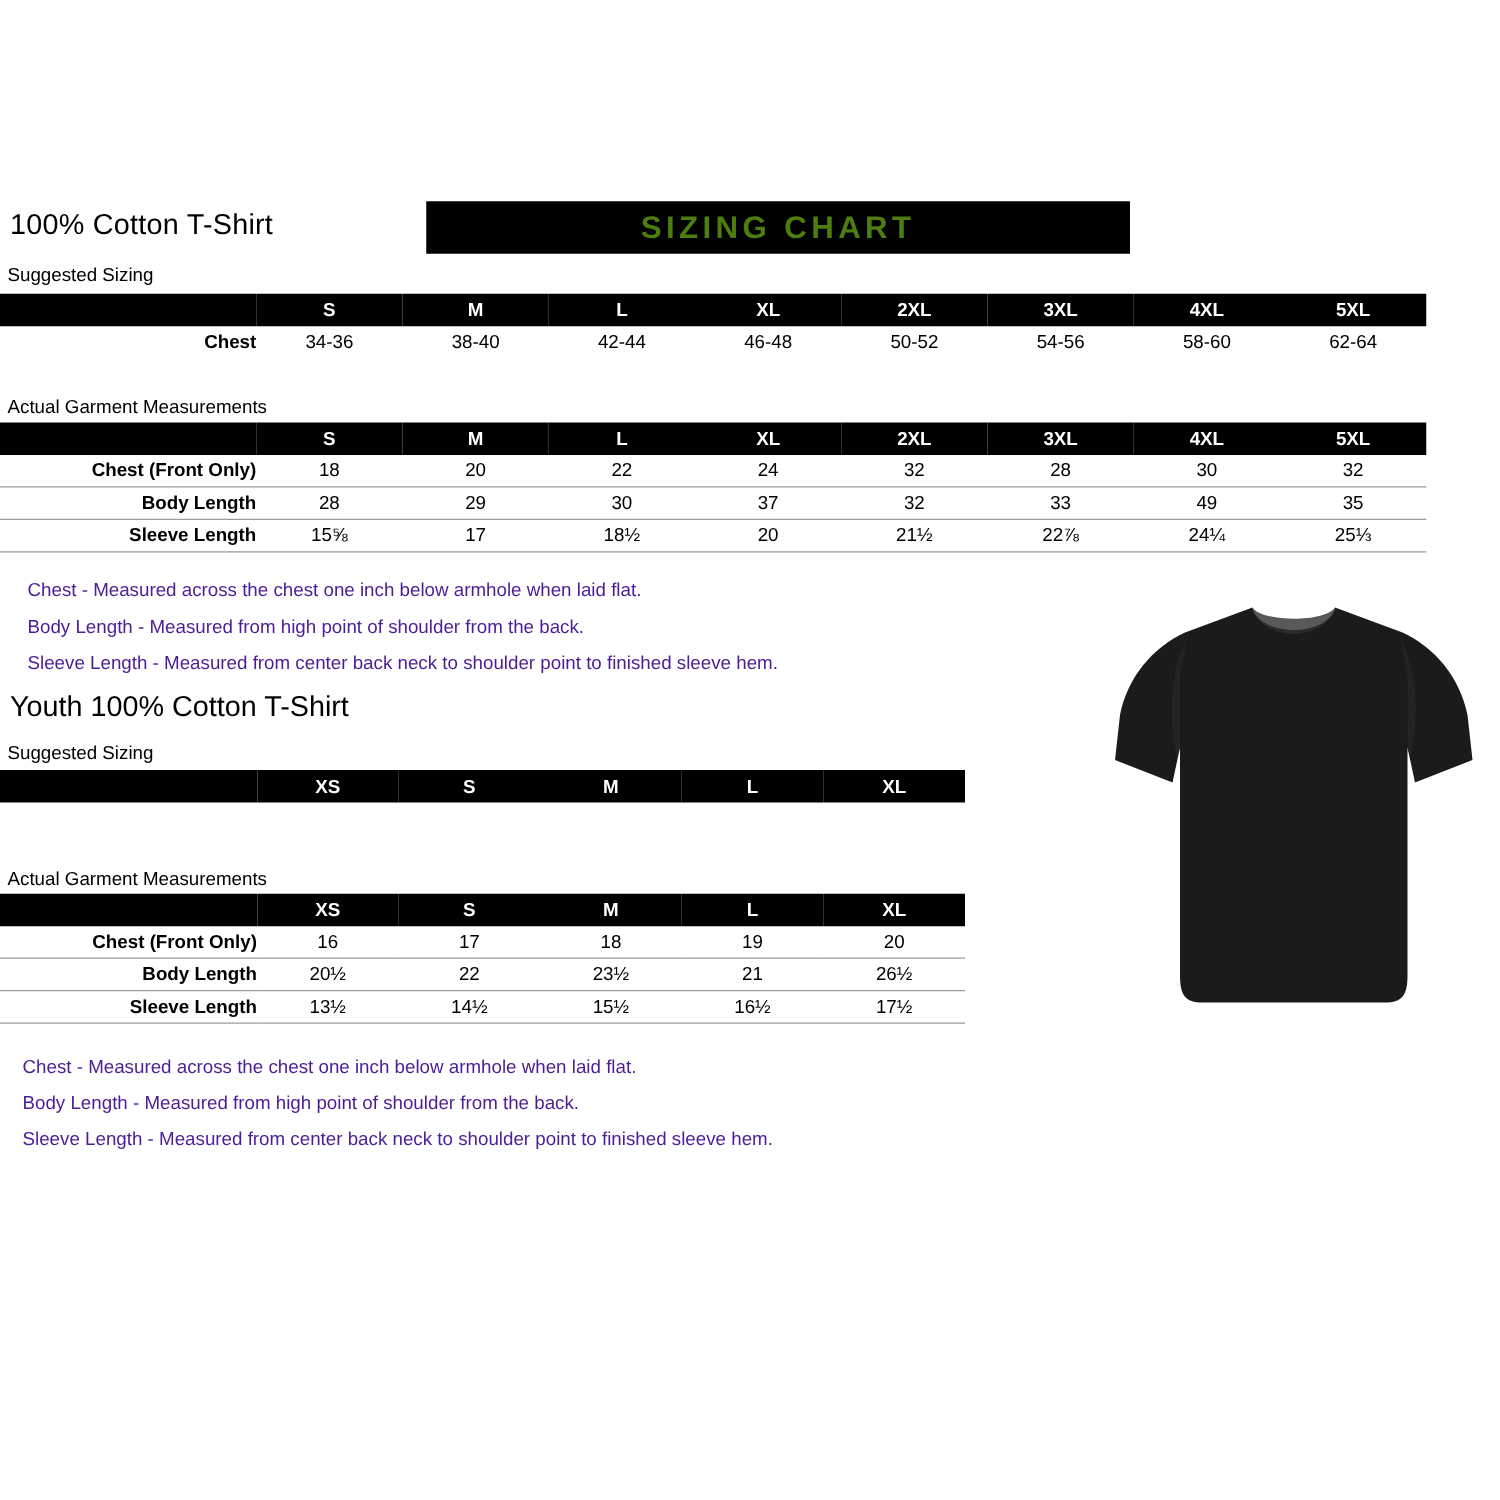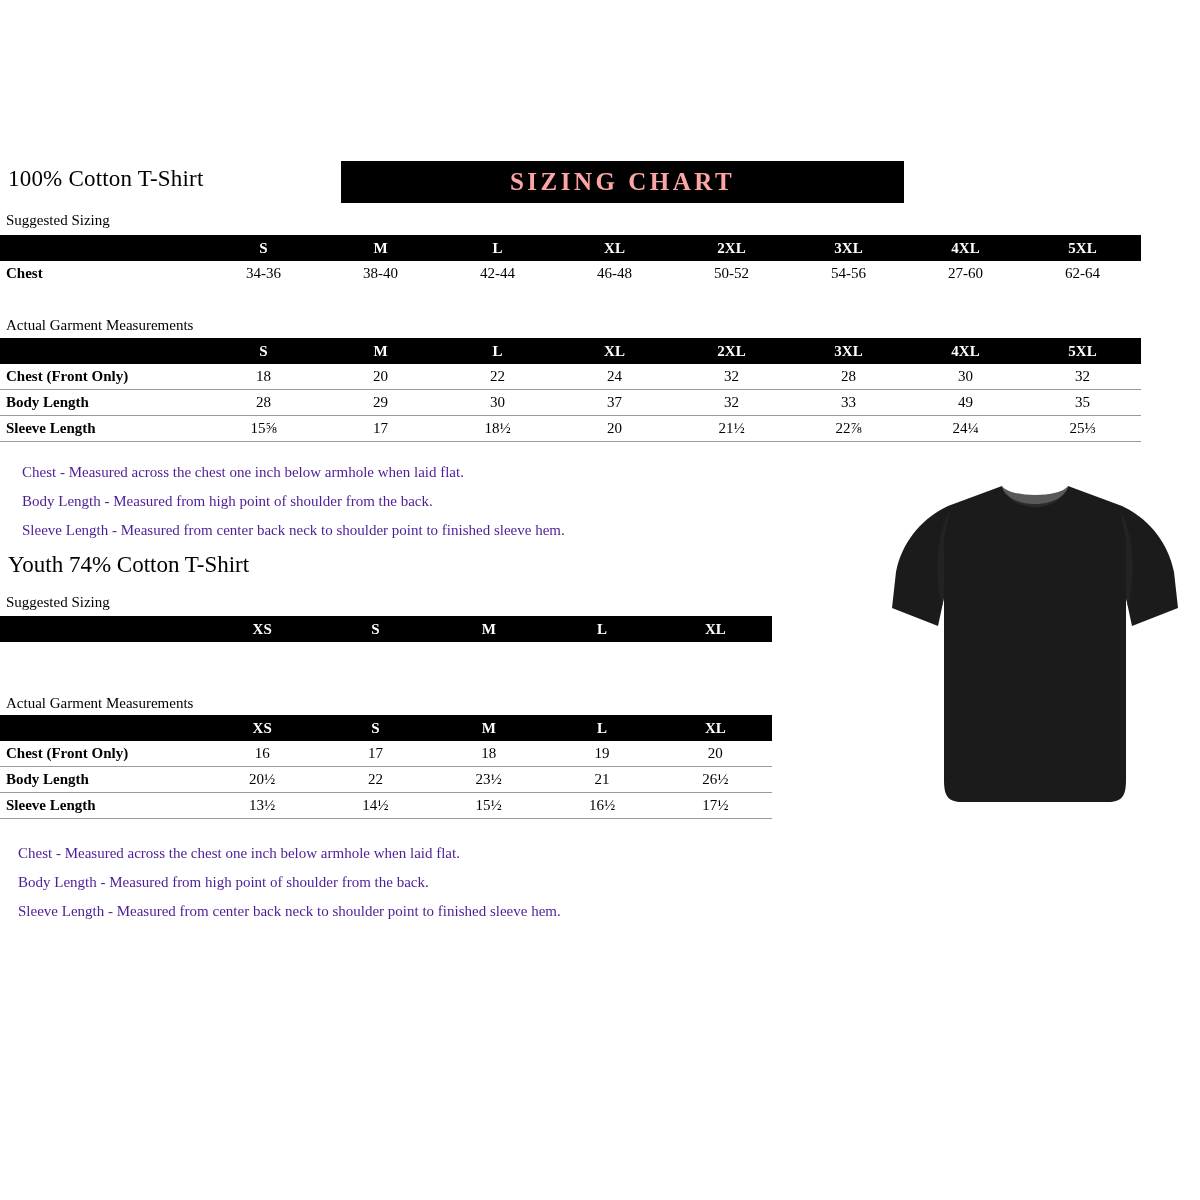--- a/index.html
+++ b/index.html
@@ -14,21 +14,20 @@
     color: #000000;
     position: relative;
     overflow: hidden;
   }
   .page {
     position: absolute;
     left: 0;
     top: 0;
     width: 1200px;
     height: 1007px;
-    font-family: Liberation Serif, serif;
   }
 
   
   .adult-title {
     position: absolute;
     left: 8px;
     top: 166px;
     font-size: 23px;
     font-weight: 400;
     letter-spacing: 0.2px;
@@ -41,21 +40,21 @@
     width: 563px;
     height: 42px;
     background: #000000;
   }
   .sizing-banner .label {
     position: absolute;
     left: 0;
     right: 0;
     top: 7px;
     text-align: center;
-    color: #fca5a5;
+    color: #4d7c0f;
     font-size: 25px;
     font-weight: bold;
     letter-spacing: 3.5px;
   }
 
   
   .section-label {
     position: absolute;
     font-size: 15px;
     font-weight: 400;
@@ -78,21 +77,21 @@
     vertical-align: middle;
   }
   .tbl .hdr {
     background: #000000;
     color: #ffffff;
     font-weight: bold;
     height: 26px;
     font-size: 15px;
   }
   .tbl .rowlabel {
-    text-align: left;
+    text-align: right;
     padding-left: 6px;
     font-weight: bold;
     font-size: 15px;
     margin-left: 20px;
   }
   .tbl .datarow td {
     height: 25px;
     border-bottom: 1px solid #9a9a9a;
   }
   .tbl .datarow.nolines td {
@@ -166,21 +165,21 @@
       <th class="hdr">5XL</th>
     </tr>
     <tr class="datarow nolines">
       <td class="rowlabel">Chest</td>
       <td>34-36</td>
       <td>38-40</td>
       <td>42-44</td>
       <td>46-48</td>
       <td>50-52</td>
       <td>54-56</td>
-      <td>27-60</td>
+      <td>58-60</td>
       <td>62-64</td>
     </tr>
   </tbody>
     </table>
 
   <div class="section-label" style="left:6px; top:317px;">Actual Garment Measurements</div>
 
   <table class="tbl" style="left:0px; top:338px; width:1141px;">
     <colgroup>
       <col style="width:205px">
@@ -238,21 +237,21 @@
       <td>24¼</td>
       <td>25⅓</td>
     </tr>
   </tbody>
     </table>
 
   <div class="note" style="left:22px; top:464px;">Chest - Measured across the chest one inch below armhole when laid flat.</div>
   <div class="note" style="left:22px; top:493px;">Body Length - Measured from high point of shoulder from the back.</div>
   <div class="note" style="left:22px; top:522px;">Sleeve Length - Measured from center back neck to shoulder point to finished sleeve hem.</div>
 
-  <div class="youth-title">Youth 74% Cotton T-Shirt</div>
+  <div class="youth-title">Youth 100% Cotton T-Shirt</div>
 
   <div class="section-label" style="left:6px; top:594px;">Suggested Sizing</div>
 
   <table class="tbl" style="left:0px; top:616px; width:772px;">
     <colgroup>
       <col style="width:205px">
       <col style="width:113px">
         <col style="width:113px">
         <col style="width:113px">
         <col style="width:113px">

